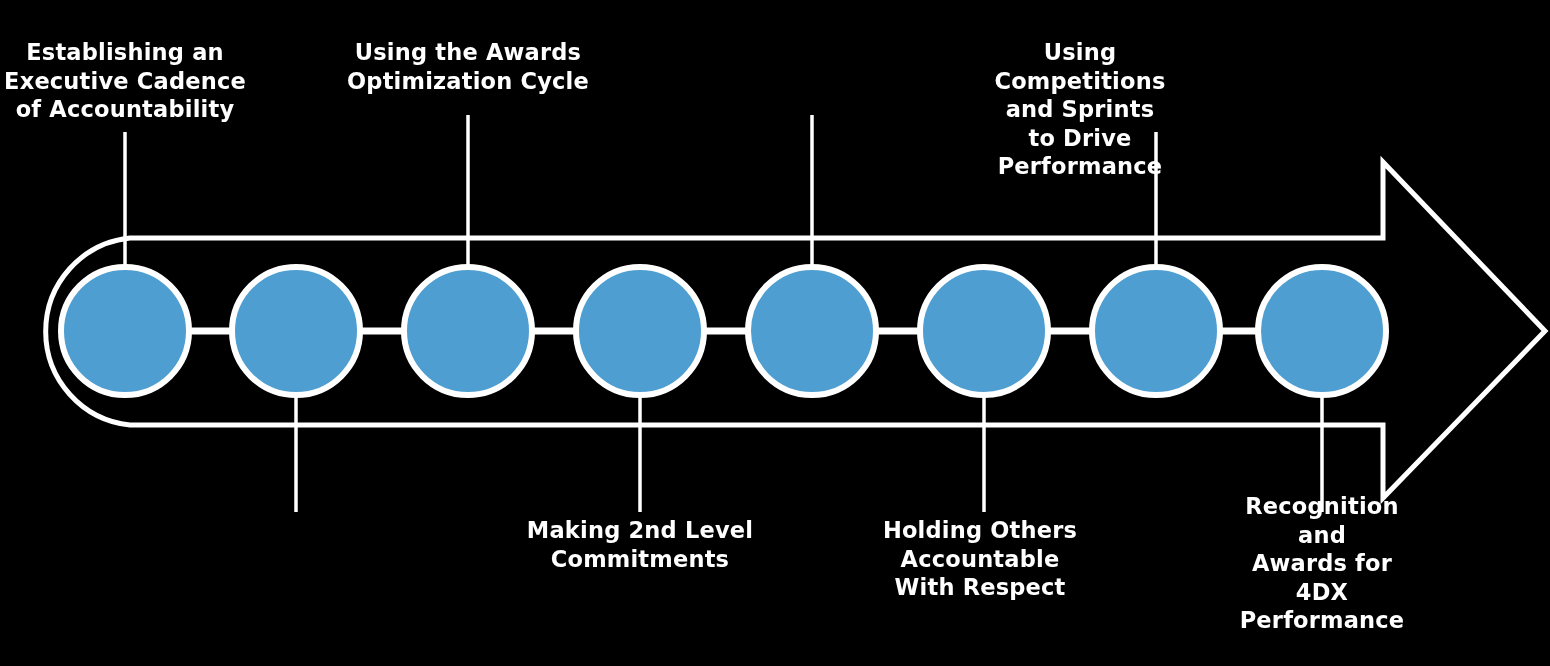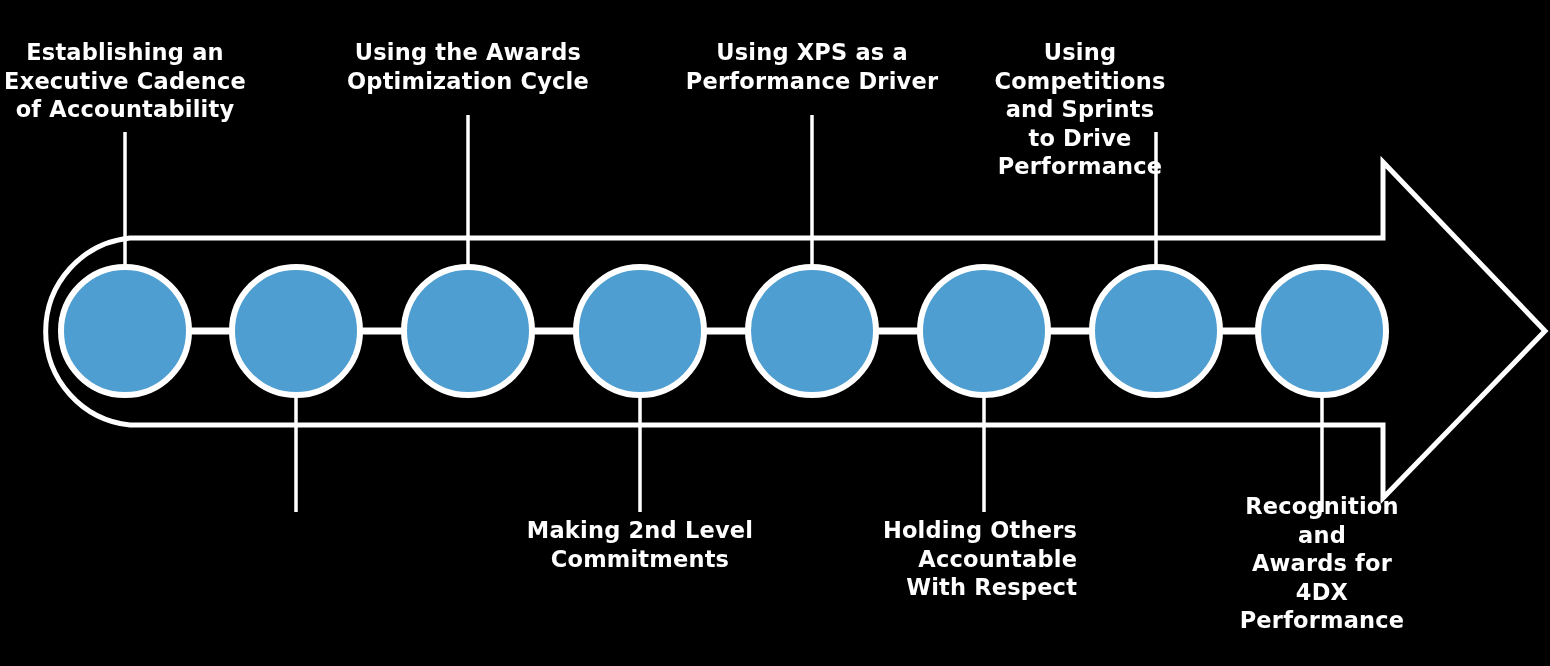--- a/index.html
+++ b/index.html
@@ -94,28 +94,26 @@
       <circle cx="1156" cy="331" r="64" fill="#4e9ed1" stroke="#ffffff" stroke-width="6"></circle>
       <circle cx="1322" cy="331" r="64" fill="#4e9ed1" stroke="#ffffff" stroke-width="6"></circle>
     </g>
   </svg>
 
   <div class="node-label label-top" style="left:125px;  top:38px;">Establishing an
 Executive Cadence
 of Accountability</div>
   <div class="node-label label-top" style="left:468px;  top:38px;">Using the Awards
 Optimization Cycle</div>
-  <div class="node-label label-top" style="left:812px;  top:38px;">Using XPS as a
-Performance Driver</div>
   <div class="node-label label-top" style="left:1080px; top:38px;">Using Competitions
 and Sprints to Drive
 Performance</div>
 
   <div class="node-label label-bottom" style="left:640px;  top:516px;">Making 2nd Level
 Commitments</div>
-  <div class="node-label label-bottom" style="left:980px;  top:516px;text-align:right;">Holding Others
+  <div class="node-label label-bottom" style="left:980px;  top:516px;">Holding Others
 Accountable
 With Respect</div>
   <div class="node-label label-bottom" style="left:1322px; top:492px;">Recognition and
 Awards for 4DX
 Performance</div>
 
 </div>
 
 </body></html>

